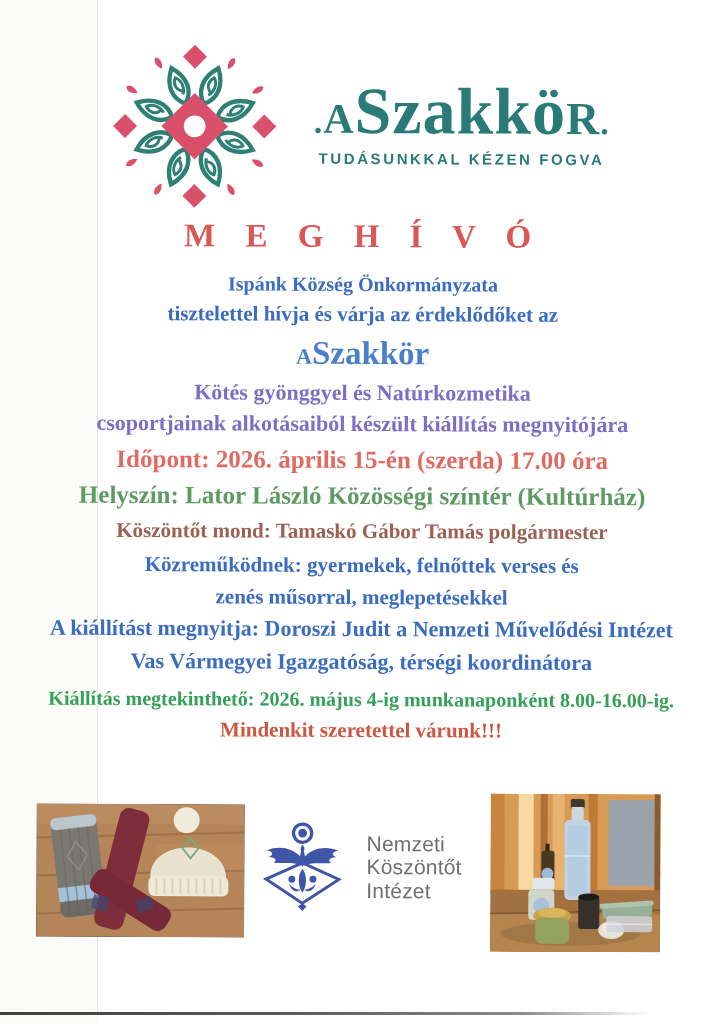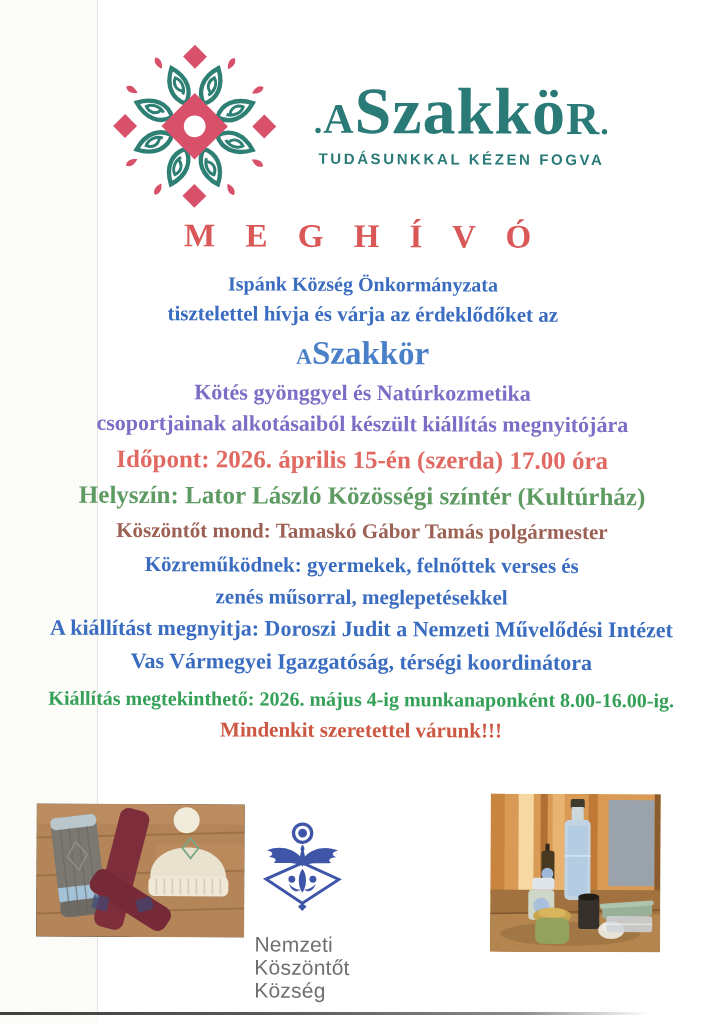--- a/index.html
+++ b/index.html
@@ -38,21 +38,21 @@
   .l9{margin-top:9px;font-size:21px;line-height:1.19;color:#3a6cc0;}
   .l10{margin-top:7px;font-size:21px;line-height:1.19;color:#3a6cc0;}
   .l11{margin-top:6px;font-size:22px;line-height:1.2;color:#3a6cc0;}
   .l12{margin-top:6px;font-size:22px;line-height:1.2;color:#3a6cc0;}
   .l13{margin-top:12px;font-size:20px;line-height:1.2;color:#35a058;}
   .l14{margin-top:7px;font-size:21px;line-height:1.2;color:#cc5742;}
 
   
   .footer-row{position:absolute;top:803px;left:0;width:724px;height:165px;}
   .photo-left{position:absolute;left:38px;top:2px;width:208px;height:133px;}
-  .nmi{position:absolute;left:256px;top:14px;display:flex;align-items:center;gap:16px;flex-direction:column;}
+  .nmi{position:absolute;left:256px;top:14px;display:flex;align-items:center;gap:16px;}
   .nmi-emblem{width:96px;height:100px;}
   .nmi-text{font-family:"Liberation Sans",sans-serif;font-size:21px;line-height:1.1;
     color:#6f6f6f;font-weight:400;text-align:left;letter-spacing:0.2px;}
   .photo-right{position:absolute;left:492px;top:-10px;width:170px;height:158px;}
 </style>
 </head>
 <body>
 
 <div class="page">
   <div class="left-strip"></div>
@@ -200,21 +200,21 @@
             <circle cx="39" cy="63" r="3.6" stroke="none"></circle>
             <circle cx="61" cy="63" r="3.6" stroke="none"></circle>
             <path d="M36,68 C40,72 44,74 48,74 C44,77 39,76 36,68 Z" stroke="none"></path>
             <path d="M64,68 C60,72 56,74 52,74 C56,77 61,76 64,68 Z" stroke="none"></path>
             <path d="M50,88 L54.5,91.5 L50,96 L45.5,91.5 Z" stroke="none"></path>
           </g>
         </svg>
         <div class="nmi-text">
           <div>Nemzeti</div>
           <div>Köszöntőt</div>
-          <div>Község</div>
+          <div>Intézet</div>
         </div>
       </div>
 
       <svg class="photo-right" viewBox="0 0 170 158" preserveAspectRatio="none">
         <rect width="170" height="158" fill="#d99a55"></rect>
         <rect x="0" y="0" width="14" height="100" fill="#c8853f"></rect>
         <rect x="28" y="0" width="15" height="100" fill="#f6d9a2"></rect>
         <rect x="50" y="0" width="7" height="100" fill="#b06f33"></rect>
         <rect x="62" y="0" width="12" height="100" fill="#e8b271"></rect>
         <rect x="98" y="0" width="9" height="100" fill="#c07a38"></rect>

